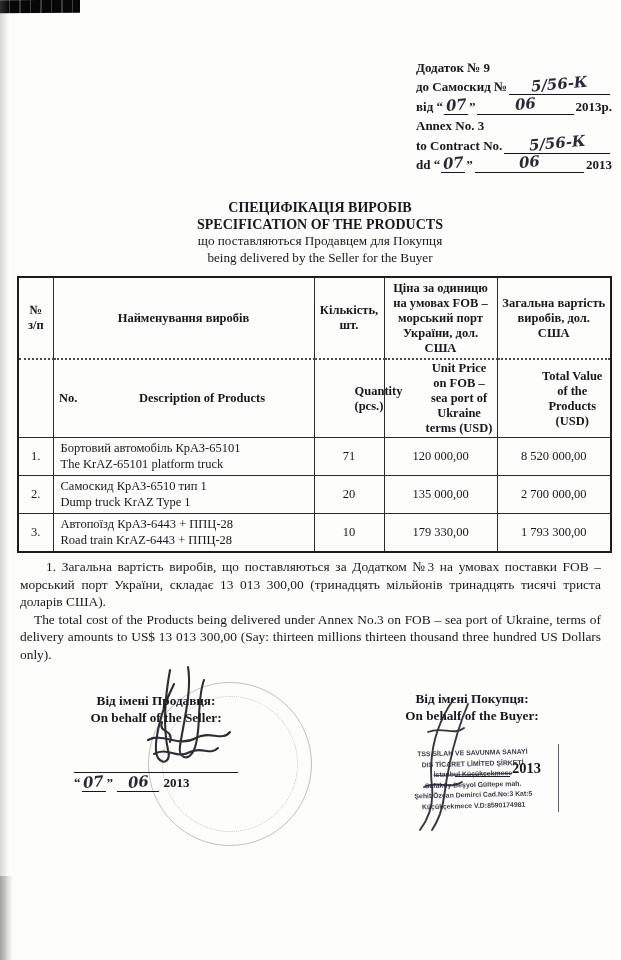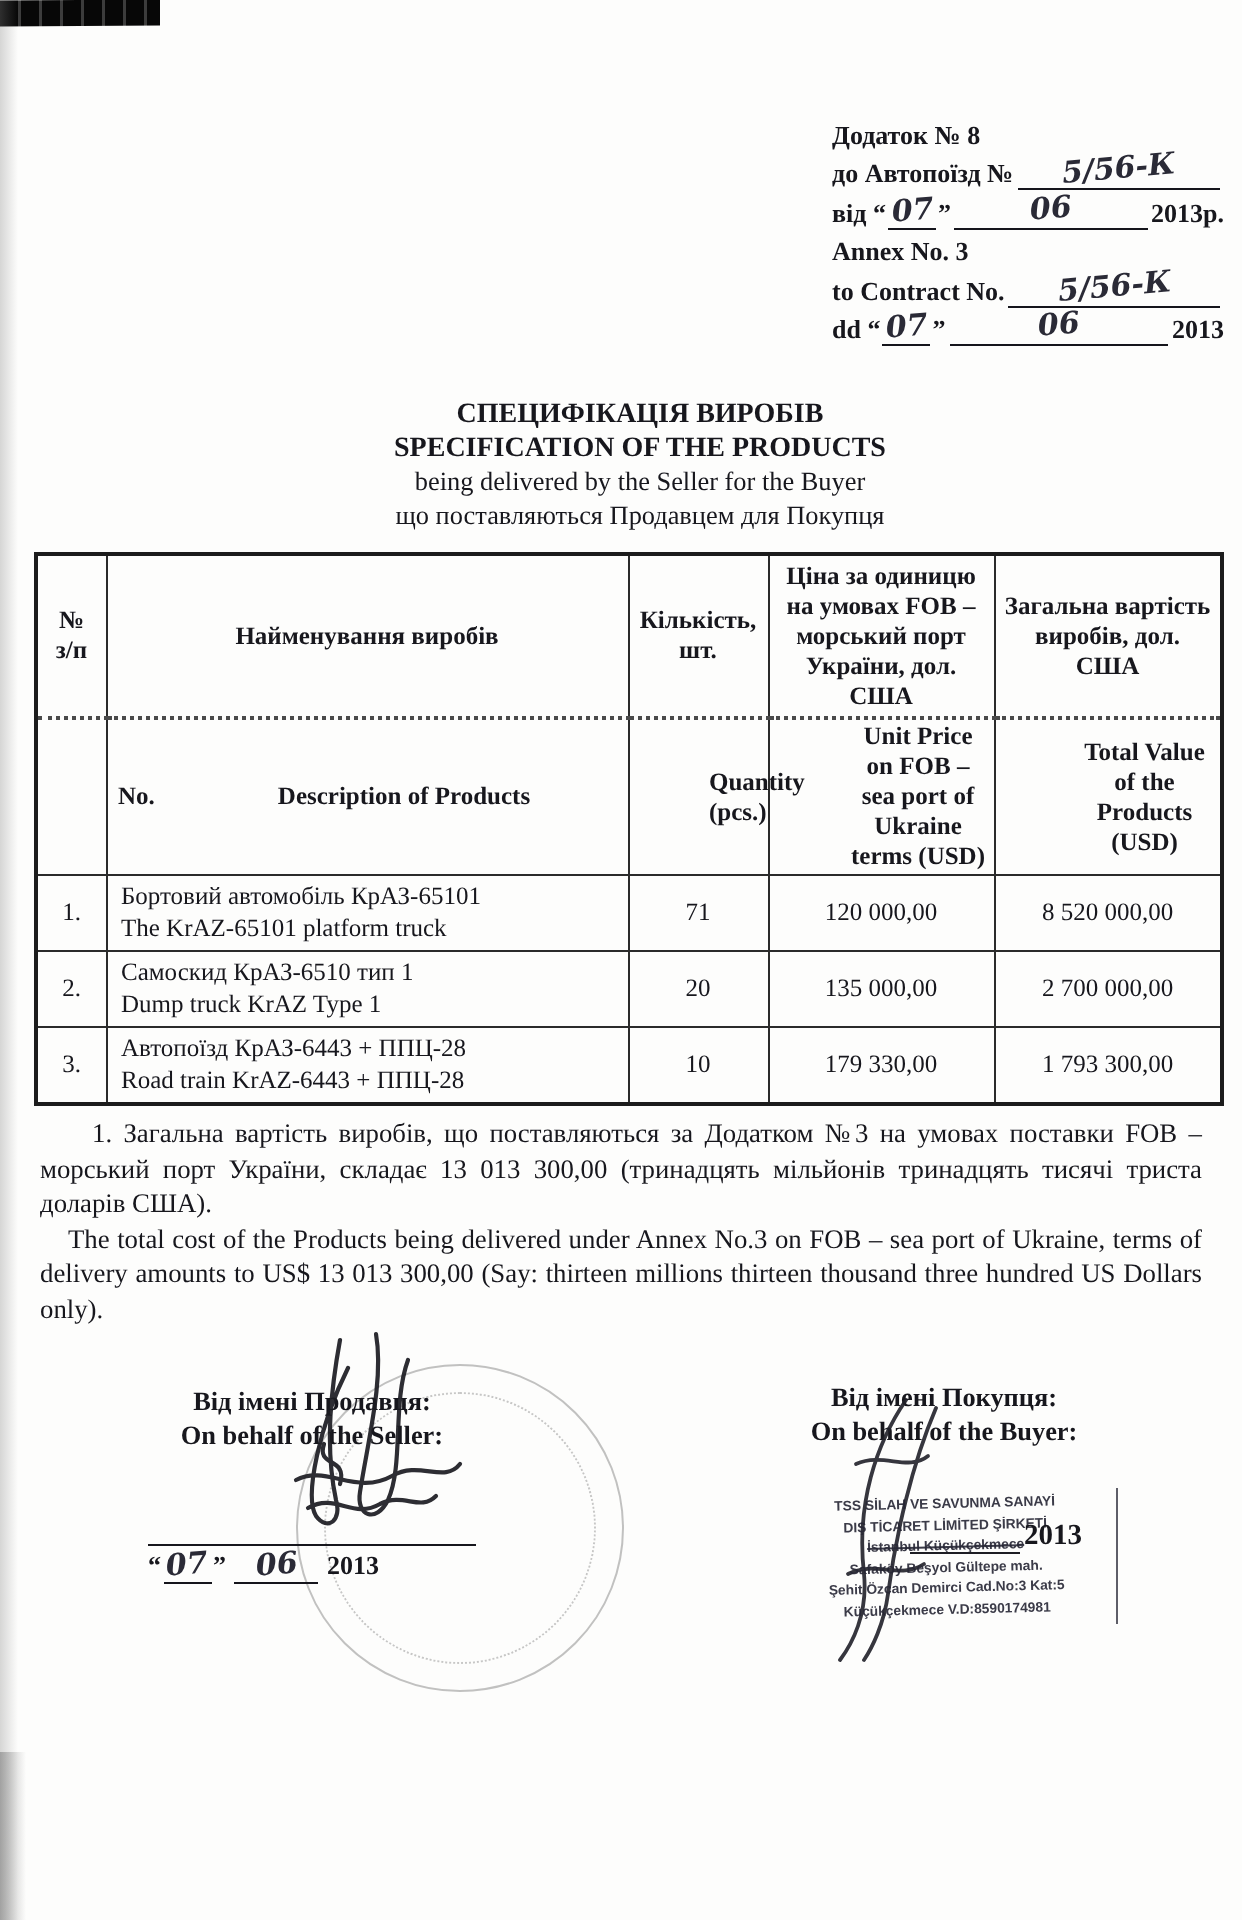--- a/index.html
+++ b/index.html
@@ -84,24 +84,24 @@
 <body>
 
 <div class="page">
 
   <div class="scan-bar"></div>
   <div class="edge-shadow"></div>
   <div class="smudge"></div>
 
   <div class="annex">
     <div class="line">
-        <span>Додаток № 8</span>
+        <span>Додаток № 9</span>
       </div>
     <div class="line">
-      <span>до Автопоїзд №</span>
+      <span>до Самоскид №</span>
       <span class="fill"><span class="hand">5/56-К</span></span>
     </div>
     <div class="line">
       <span>від “</span>
         <span class="dayfill"><span class="hand">07</span></span>
         <span>”</span>
       <span class="fill"><span class="hand">06</span></span>
       <span>2013р.</span>
     </div>
     <div class="line">
@@ -116,22 +116,22 @@
         <span class="dayfill"><span class="hand">07</span></span>
         <span>”</span>
       <span class="fill"><span class="hand">06</span></span>
       <span>2013</span>
     </div>
   </div>
 
   <div class="title">
     <div class="b">СПЕЦИФІКАЦІЯ ВИРОБІВ</div>
     <div class="b">SPECIFICATION OF THE PRODUCTS</div>
+    <div>що поставляються Продавцем для Покупця</div>
     <div>being delivered by the Seller for the Buyer</div>
-    <div>що поставляються Продавцем для Покупця</div>
   </div>
 
   <table class="doc-table">
     <colgroup>
         <col style="width:35px">
         <col style="width:261px">
         <col style="width:70px">
         <col style="width:113px">
         <col style="width:114px">
       </colgroup>

